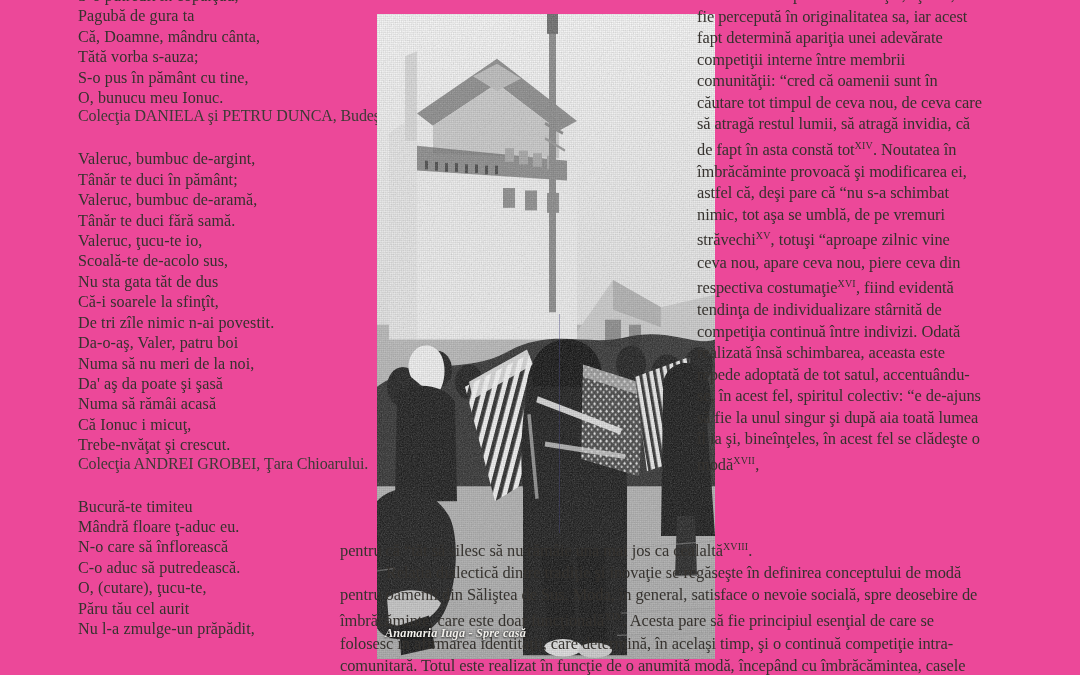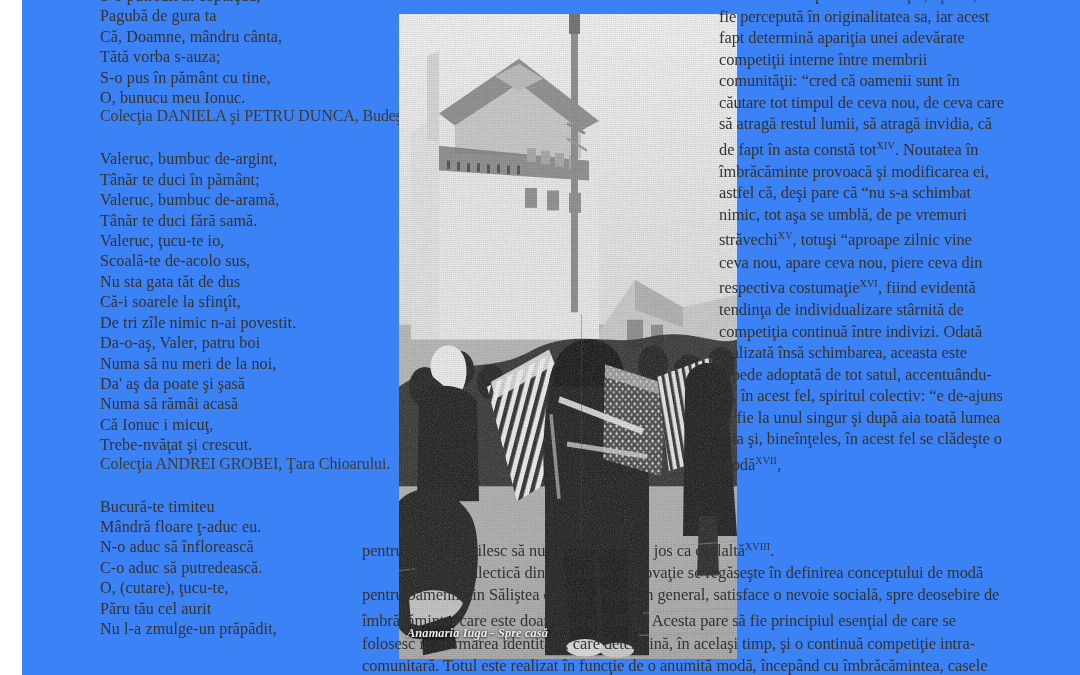--- a/index.html
+++ b/index.html
@@ -13,22 +13,21 @@
     overflow: hidden;
     font-family: "Liberation Serif", "DejaVu Serif", serif;
     color: #3a3733;
     position: relative;
   }
 
   
   #page {
     position: absolute;
     inset: 0;
-    background: #3b82f6;
-    margin-left: 22px;
+    background: #ec4899;
   }
 
   
   #verse-column {
     position: absolute;
     left: 78px;
     top: -14px;
     width: 252px;
   }
   .poem {
@@ -179,21 +178,21 @@
       <div class="verse-line">Da' aş da poate şi şasă</div>
       <div class="verse-line">Numa să rămâi acasă</div>
       <div class="verse-line">Că Ionuc i micuţ,</div>
       <div class="verse-line">Trebe-nvăţat şi crescut.</div>
       <div class="collection-credit">Colecţia ANDREI GROBEI, Ţara Chioarului.</div>
     </div>
 
     <div class="poem">
       <div class="verse-line">Bucură-te timiteu</div>
       <div class="verse-line">Mândră floare ţ-aduc eu.</div>
-      <div class="verse-line">N-o aduc să înflorească</div>
+      <div class="verse-line">N-o care să înflorească</div>
       <div class="verse-line">C-o aduc să putredească.</div>
       <div class="verse-line">O, (cutare), ţucu-te,</div>
       <div class="verse-line">Păru tău cel aurit</div>
       <div class="verse-line">Nu l-a zmulge-un prăpădit,</div>
 
     </div>
 
   </div>
 
   <figure id="photo-figure">

